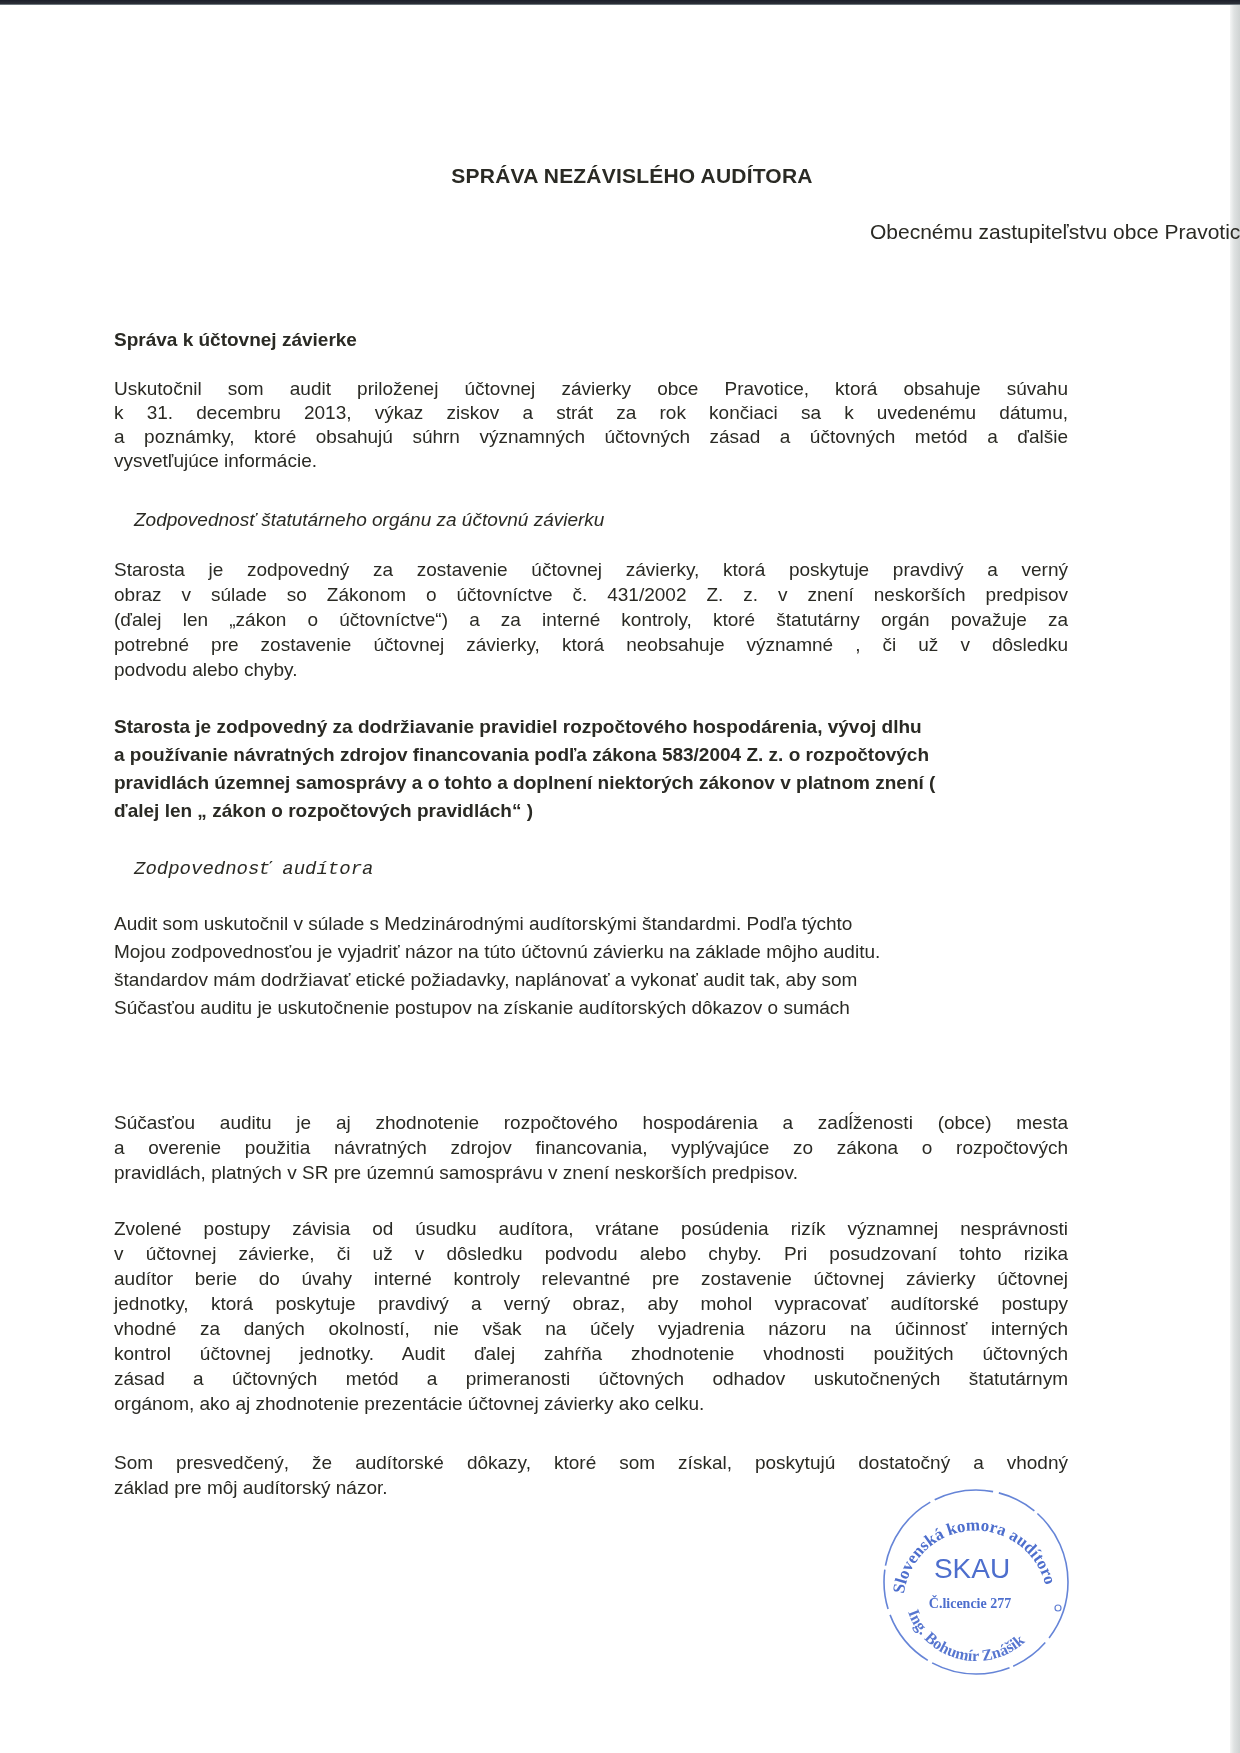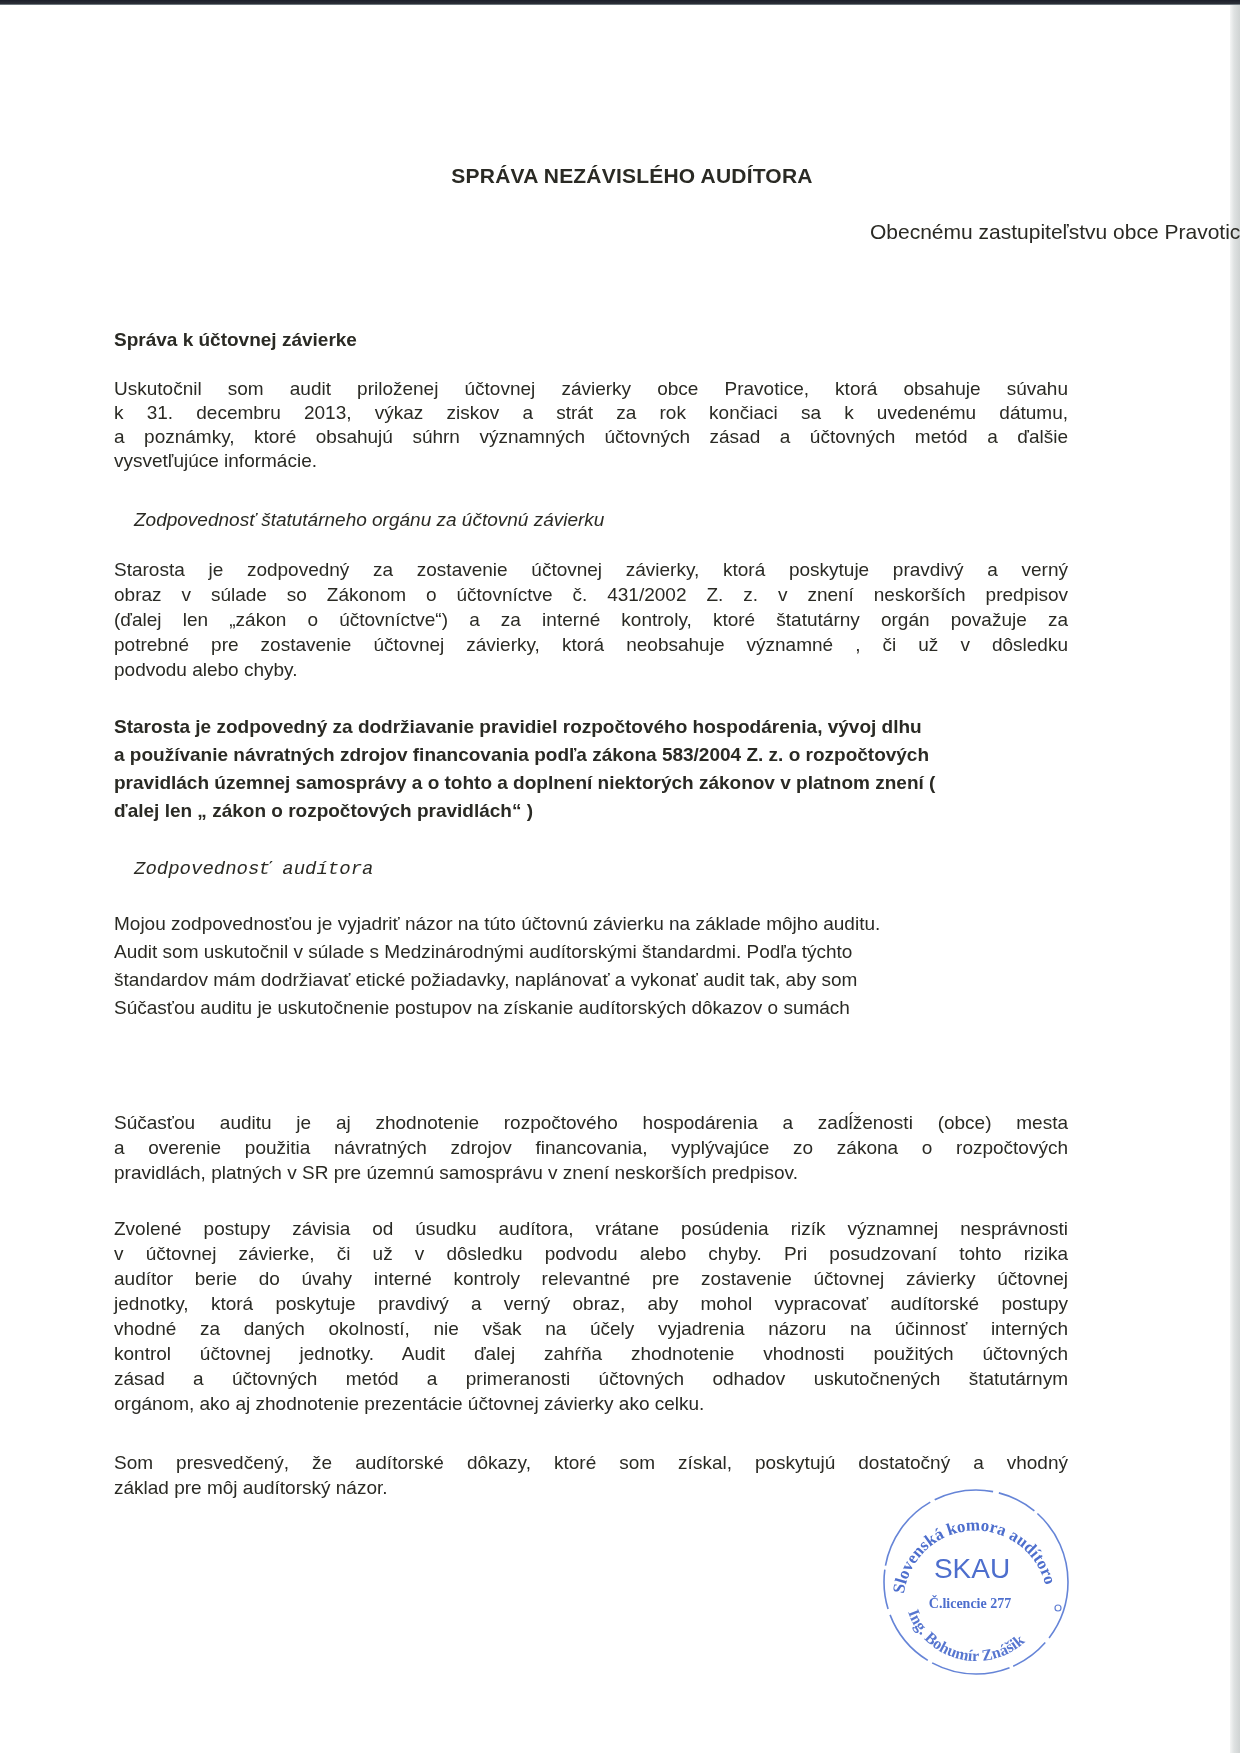--- a/index.html
+++ b/index.html
@@ -134,22 +134,22 @@
   <div class="para p3">
     <span class="line">Starosta  je zodpovedný za dodržiavanie pravidiel rozpočtového hospodárenia, vývoj dlhu</span>
     <span class="line">a používanie návratných zdrojov financovania podľa zákona 583/2004 Z. z. o rozpočtových</span>
     <span class="line">pravidlách územnej samosprávy a o tohto a doplnení niektorých zákonov v platnom znení (</span>
     <span class="line">ďalej  len „ zákon o rozpočtových pravidlách“ )</span>
   </div>
 
   <div class="subheading sub2">Zodpovednosť audítora</div>
 
   <div class="para p4">
+    <span class="line">Audit som uskutočnil v súlade s Medzinárodnými audítorskými štandardmi. Podľa týchto</span>
     <span class="line">Mojou zodpovednosťou je vyjadriť názor na túto účtovnú závierku na základe môjho auditu.</span>
-    <span class="line">Audit som uskutočnil v súlade s Medzinárodnými audítorskými štandardmi. Podľa týchto</span>
     <span class="line">štandardov mám dodržiavať etické požiadavky, naplánovať a vykonať audit tak, aby som</span>
     <span class="line">Súčasťou auditu je uskutočnenie postupov na získanie audítorských dôkazov o sumách</span>
   </div>
 
   <div class="para justify p5">
     <span class="line">Súčasťou auditu je aj zhodnotenie rozpočtového hospodárenia a zadĺženosti (obce) mesta</span>
     <span class="line">a overenie použitia návratných zdrojov financovania, vyplývajúce zo zákona o rozpočtových</span>
     <span class="line last">pravidlách, platných v SR pre územnú samosprávu v znení neskorších predpisov.</span>
   </div>
 

